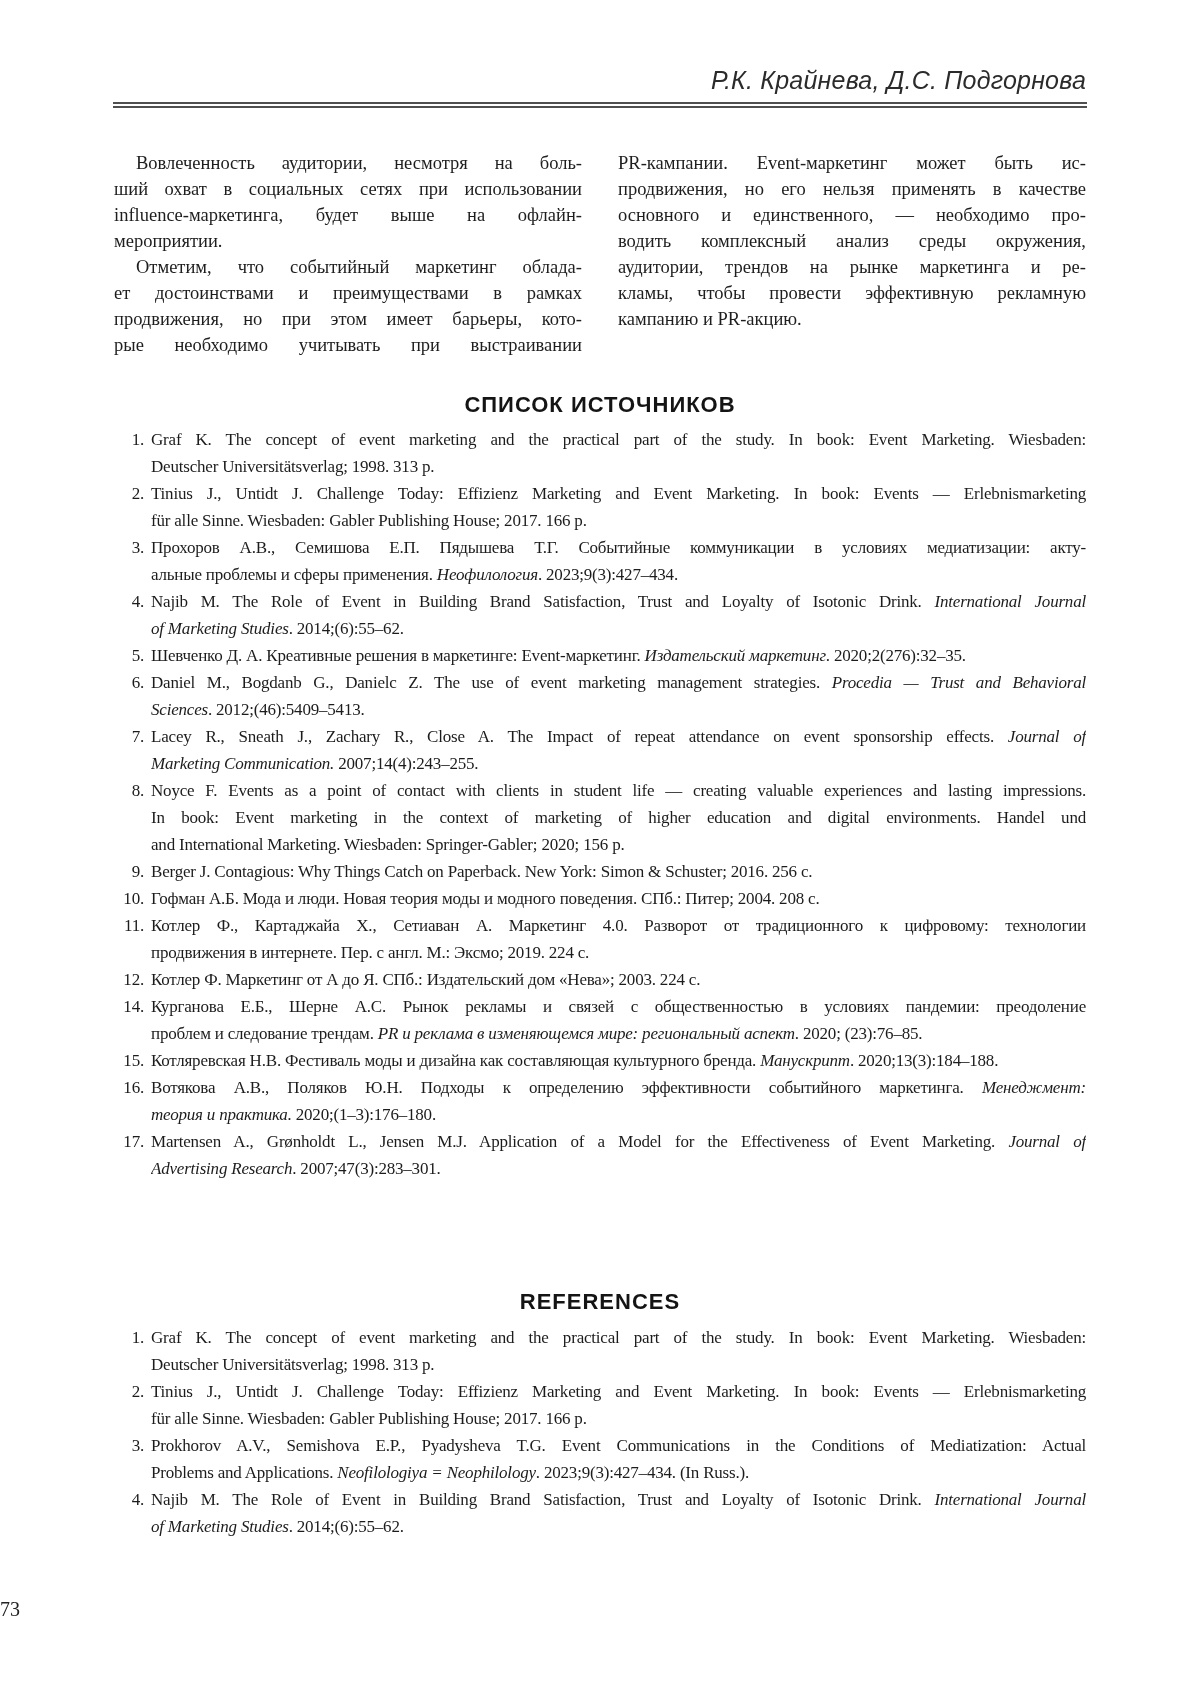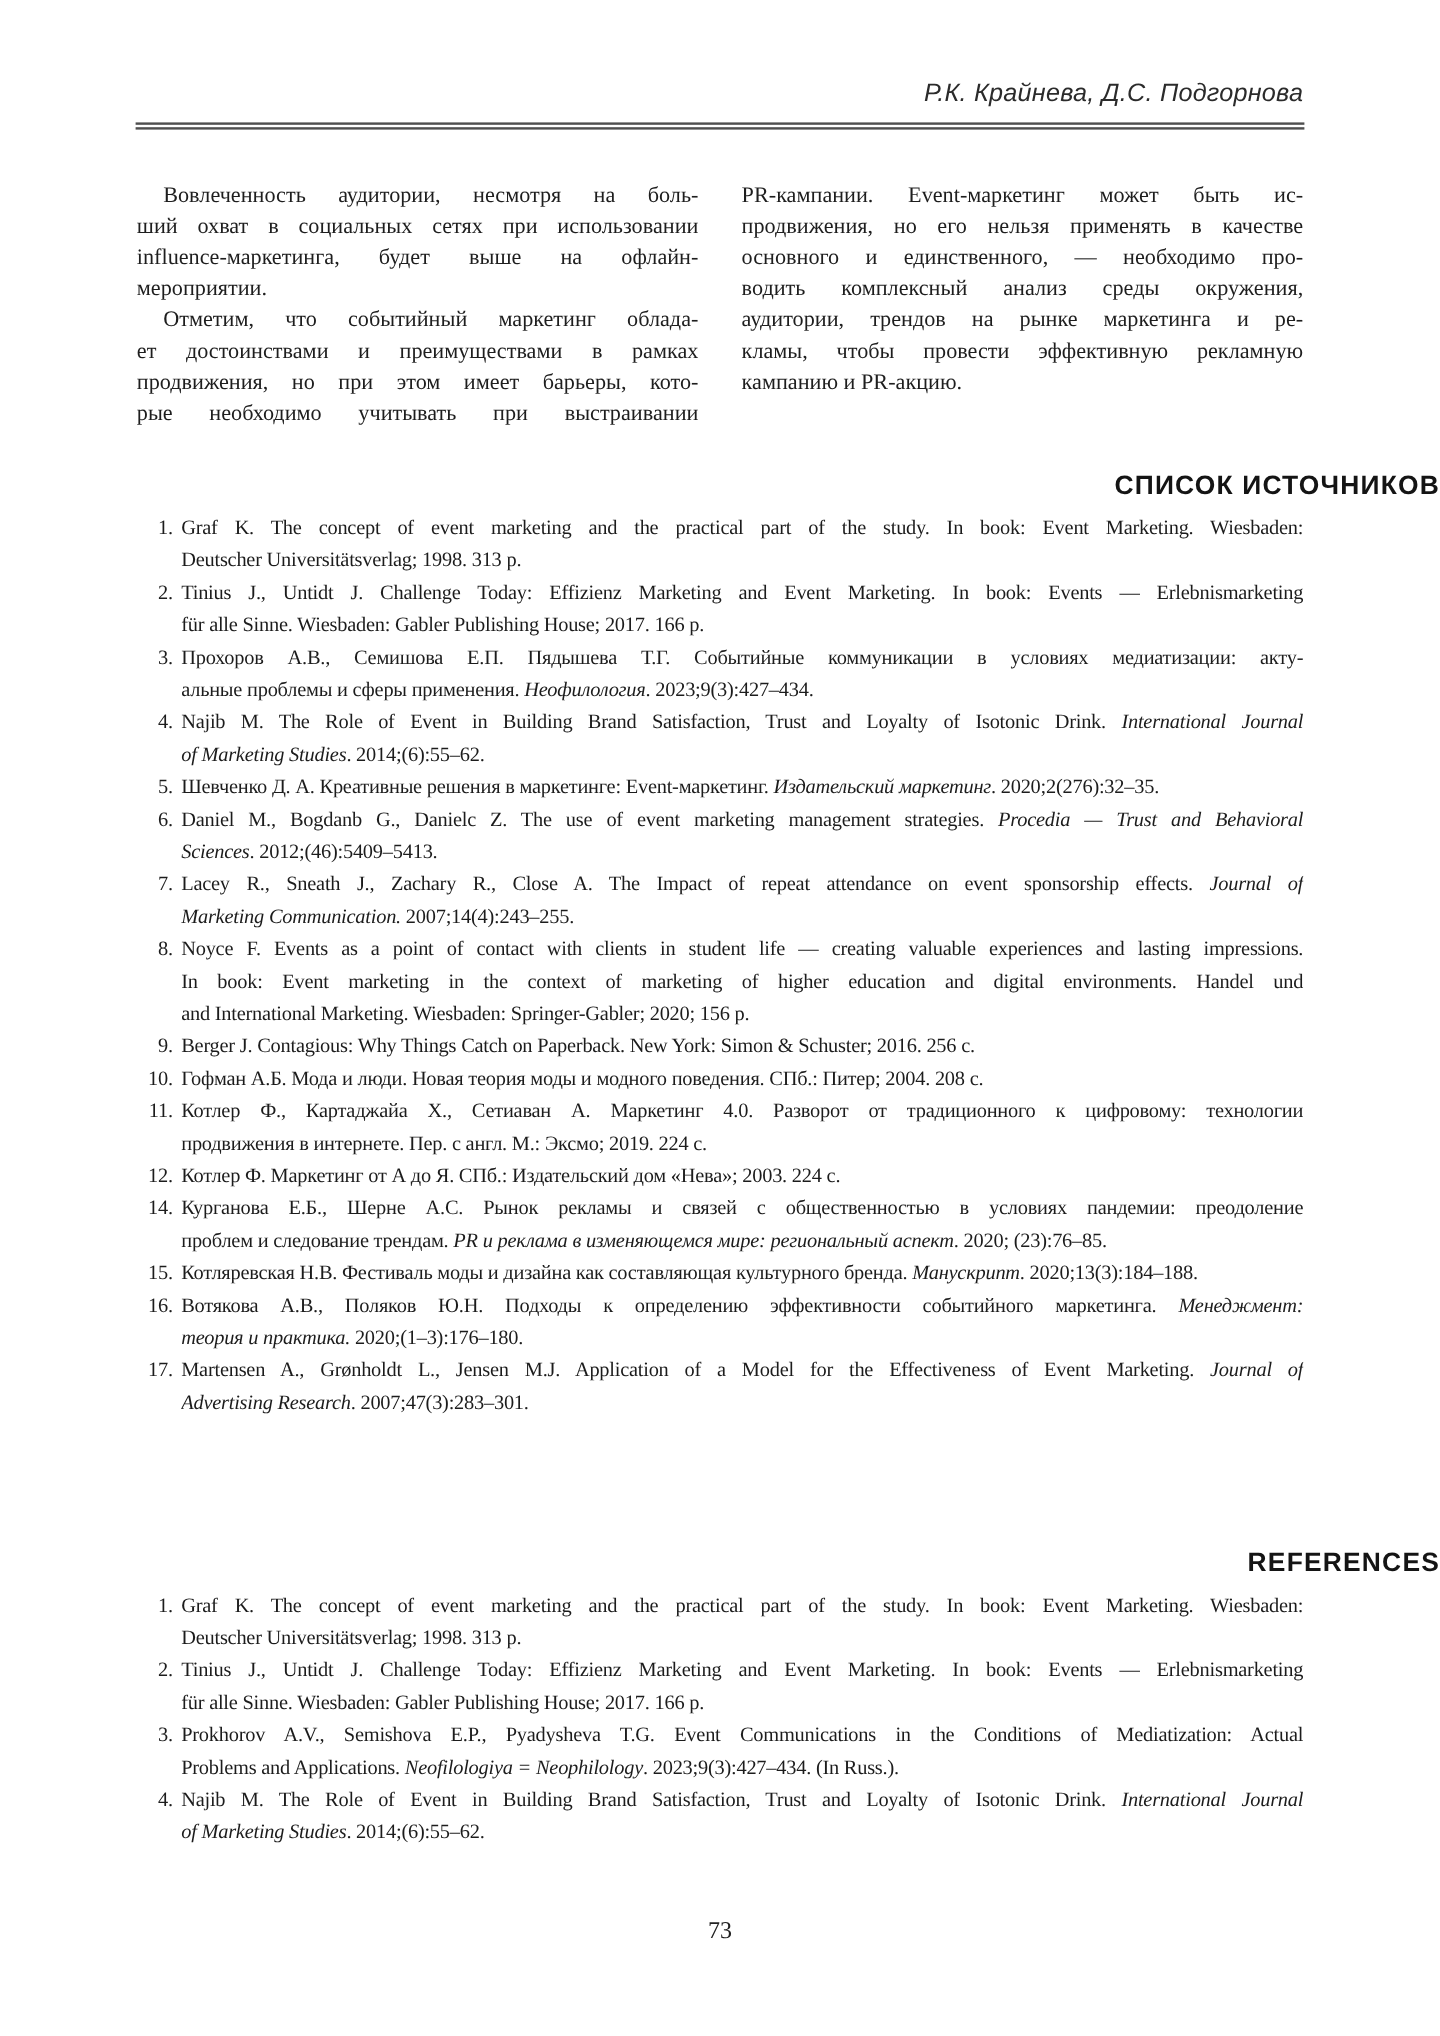--- a/index.html
+++ b/index.html
@@ -1,51 +1,51 @@
 <!DOCTYPE html>
 <html lang="ru"><head>
 <meta charset="utf-8">
 <style>
   html,body{margin:0;padding:0;background:#ffffff;}
   .page{position:relative;width:1200px;height:1697px;background:#fff;
         font-family:"Liberation Serif",serif;color:#1e1e1e;overflow:hidden;}
 
   .authors{position:absolute;top:66px;right:114px;
            font-family:"Liberation Sans",sans-serif;font-style:italic;
-           font-size:21px;color:#2b2b2b;letter-spacing:0.2px;}
+           font-size:25px;color:#2b2b2b;letter-spacing:0.2px;}
 
   .rule{position:absolute;top:102px;left:113px;right:113px;height:2px;
         border-top:2px solid #4f4f4f;border-bottom:2px solid #4f4f4f;}
 
   .body-cols{position:absolute;top:150px;left:114px;width:972px;
              display:flex;gap:36px;}
   .bcol{width:472px;font-size:18.5px;line-height:26px;}
 
   .tline{height:26px;overflow:hidden;text-align:justify;text-align-last:justify;}
   .tline.end{text-align-last:left;}
   .tline.ind{text-indent:22px;}
 
-  .sec-title{position:absolute;left:0;width:1200px;text-align:right;
+  .sec-title{position:absolute;left:0;width:1200px;text-align:center;
              font-family:"Liberation Sans",sans-serif;font-weight:700;
              font-size:22px;letter-spacing:1px;color:#141414;}
   .sec-title.sources{top:392px;}
   .sec-title.references{top:1289px;}
 
   .ref-list{position:absolute;left:114px;width:972px;
             font-size:17px;line-height:27px;letter-spacing:-0.2px;color:#1c1c1c;}
   .ref-list.sources{top:426px;}
   .ref-list.references{top:1324px;}
   .ref-item{display:flex;align-items:flex-start;}
   .ref-num{flex:none;width:30px;text-align:right;margin-right:7px;}
   .ref-text{flex:1;min-width:0;}
   .ref-text .tline{height:27px;}
   .it{font-style:italic;}
 
   .page-number{position:absolute;top:1598px;left:0;width:1200px;
-               text-align:center;font-size:20px;color:#222;}
+               font-size:20px;color:#222;}
 </style>
 </head>
 <body>
 
 <div class="page">
 
   <div class="authors">Р.К. Крайнева, Д.С. Подгорнова</div>
 
   <div class="rule"></div>
 

